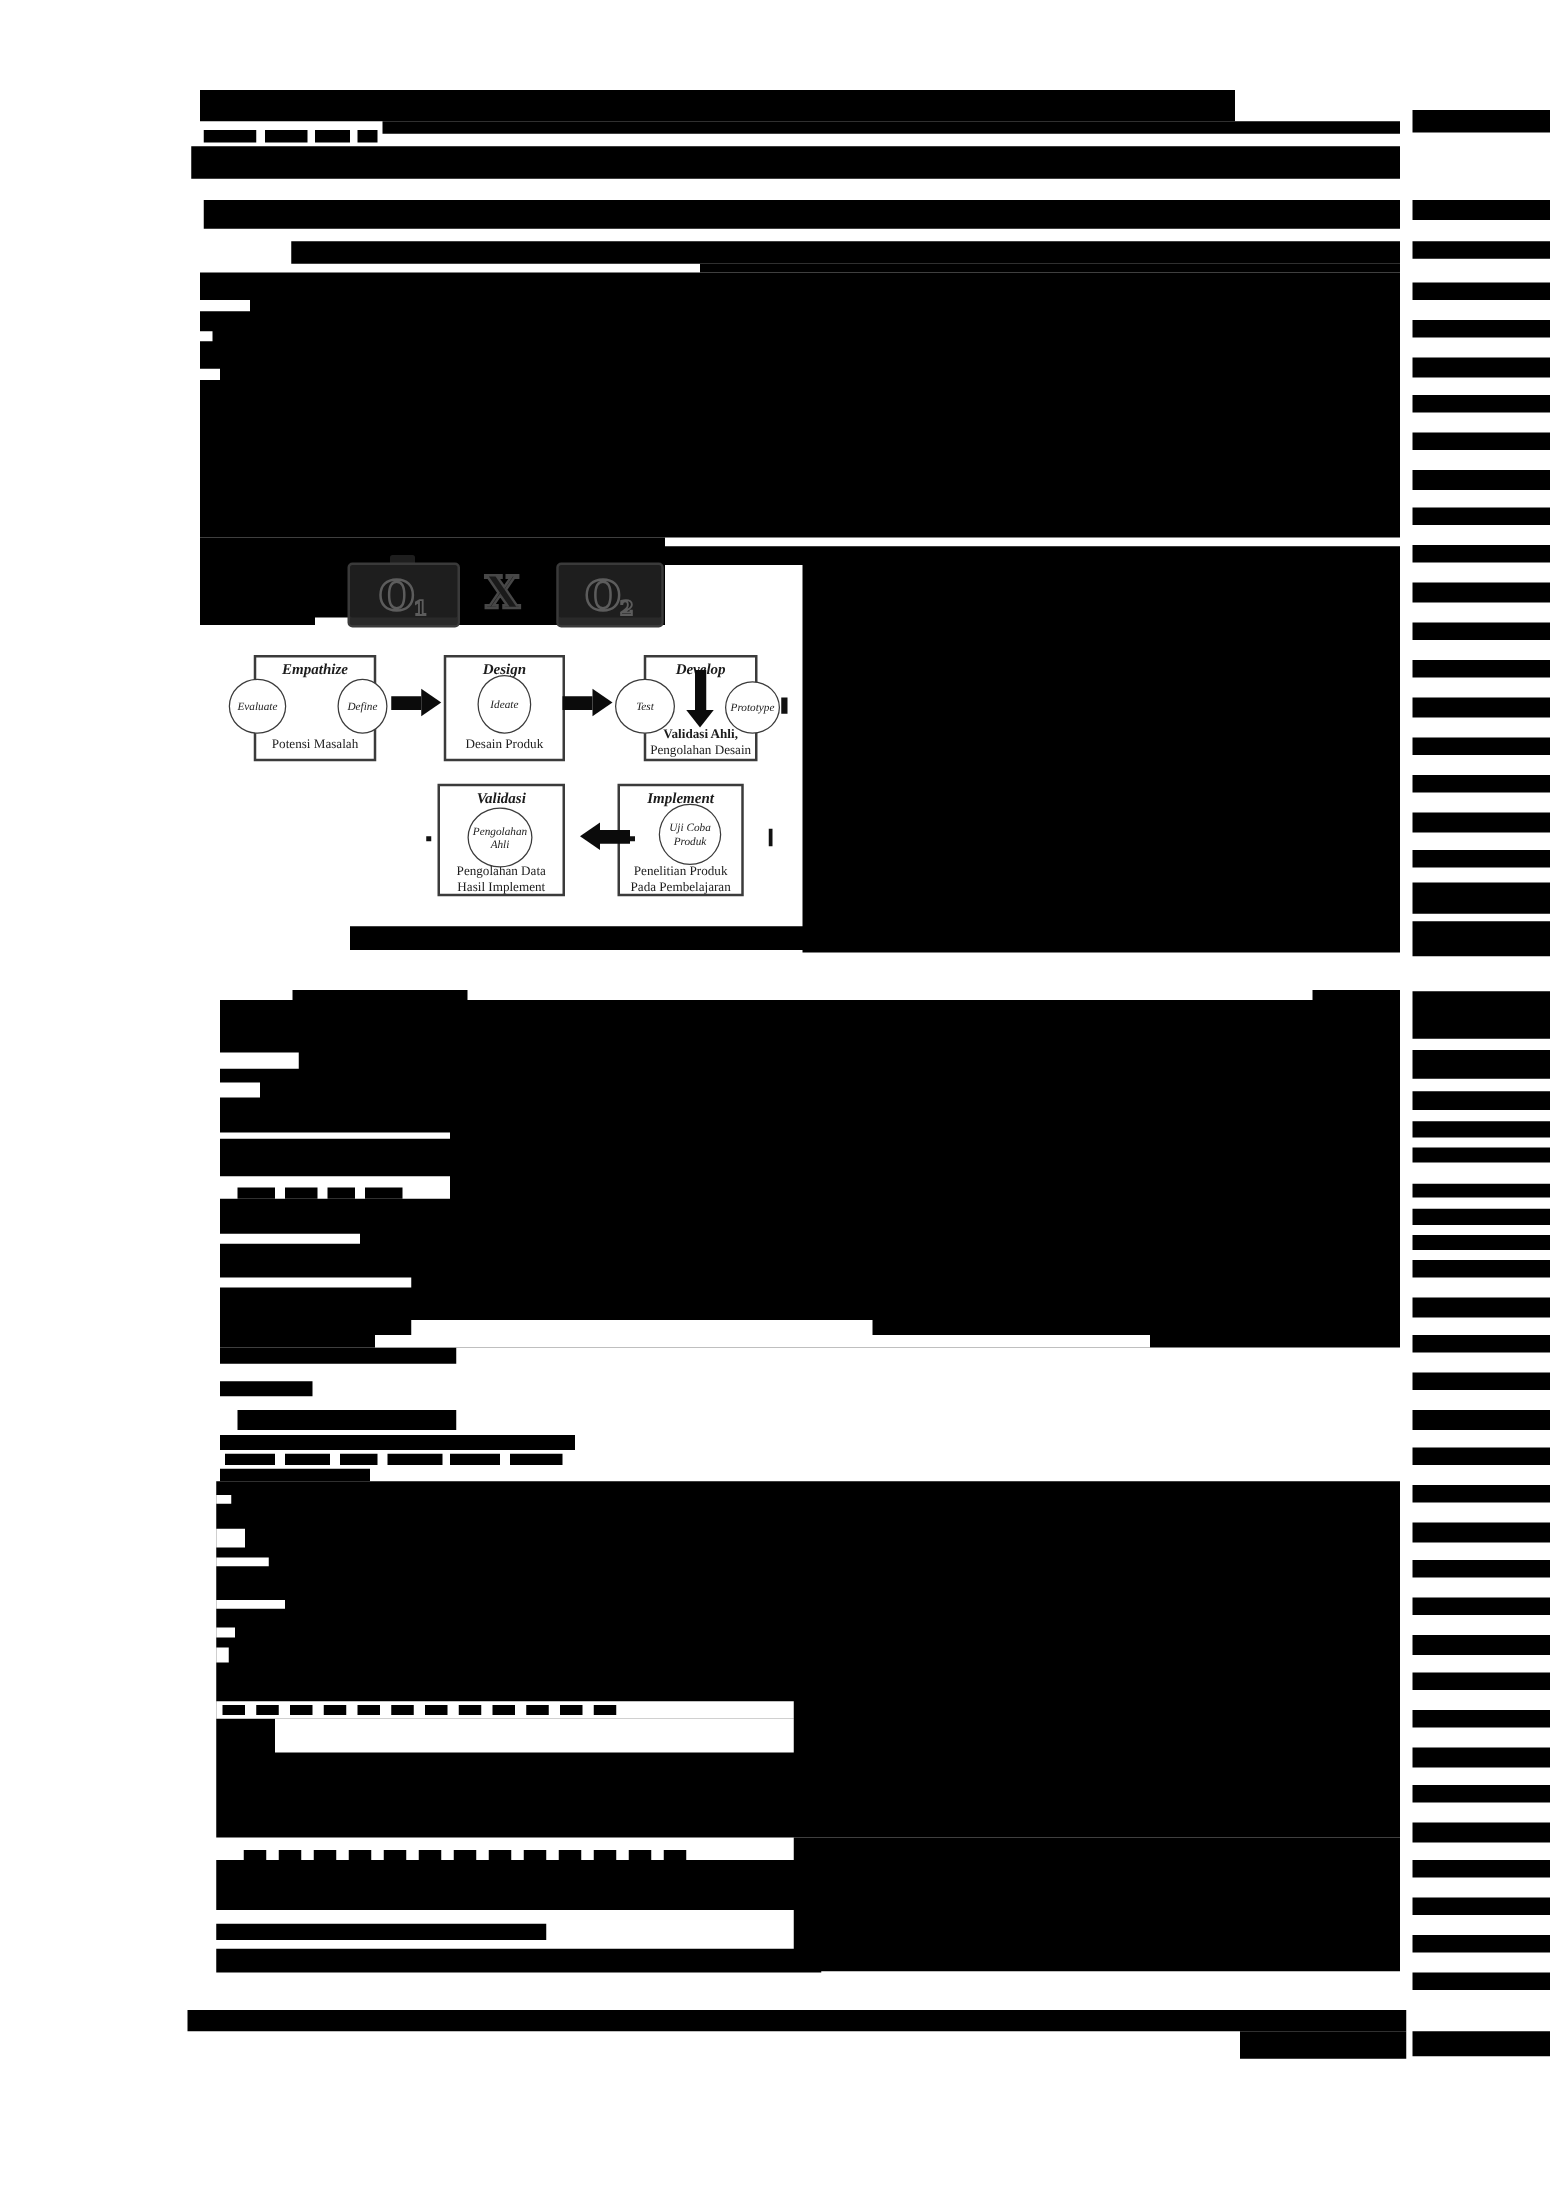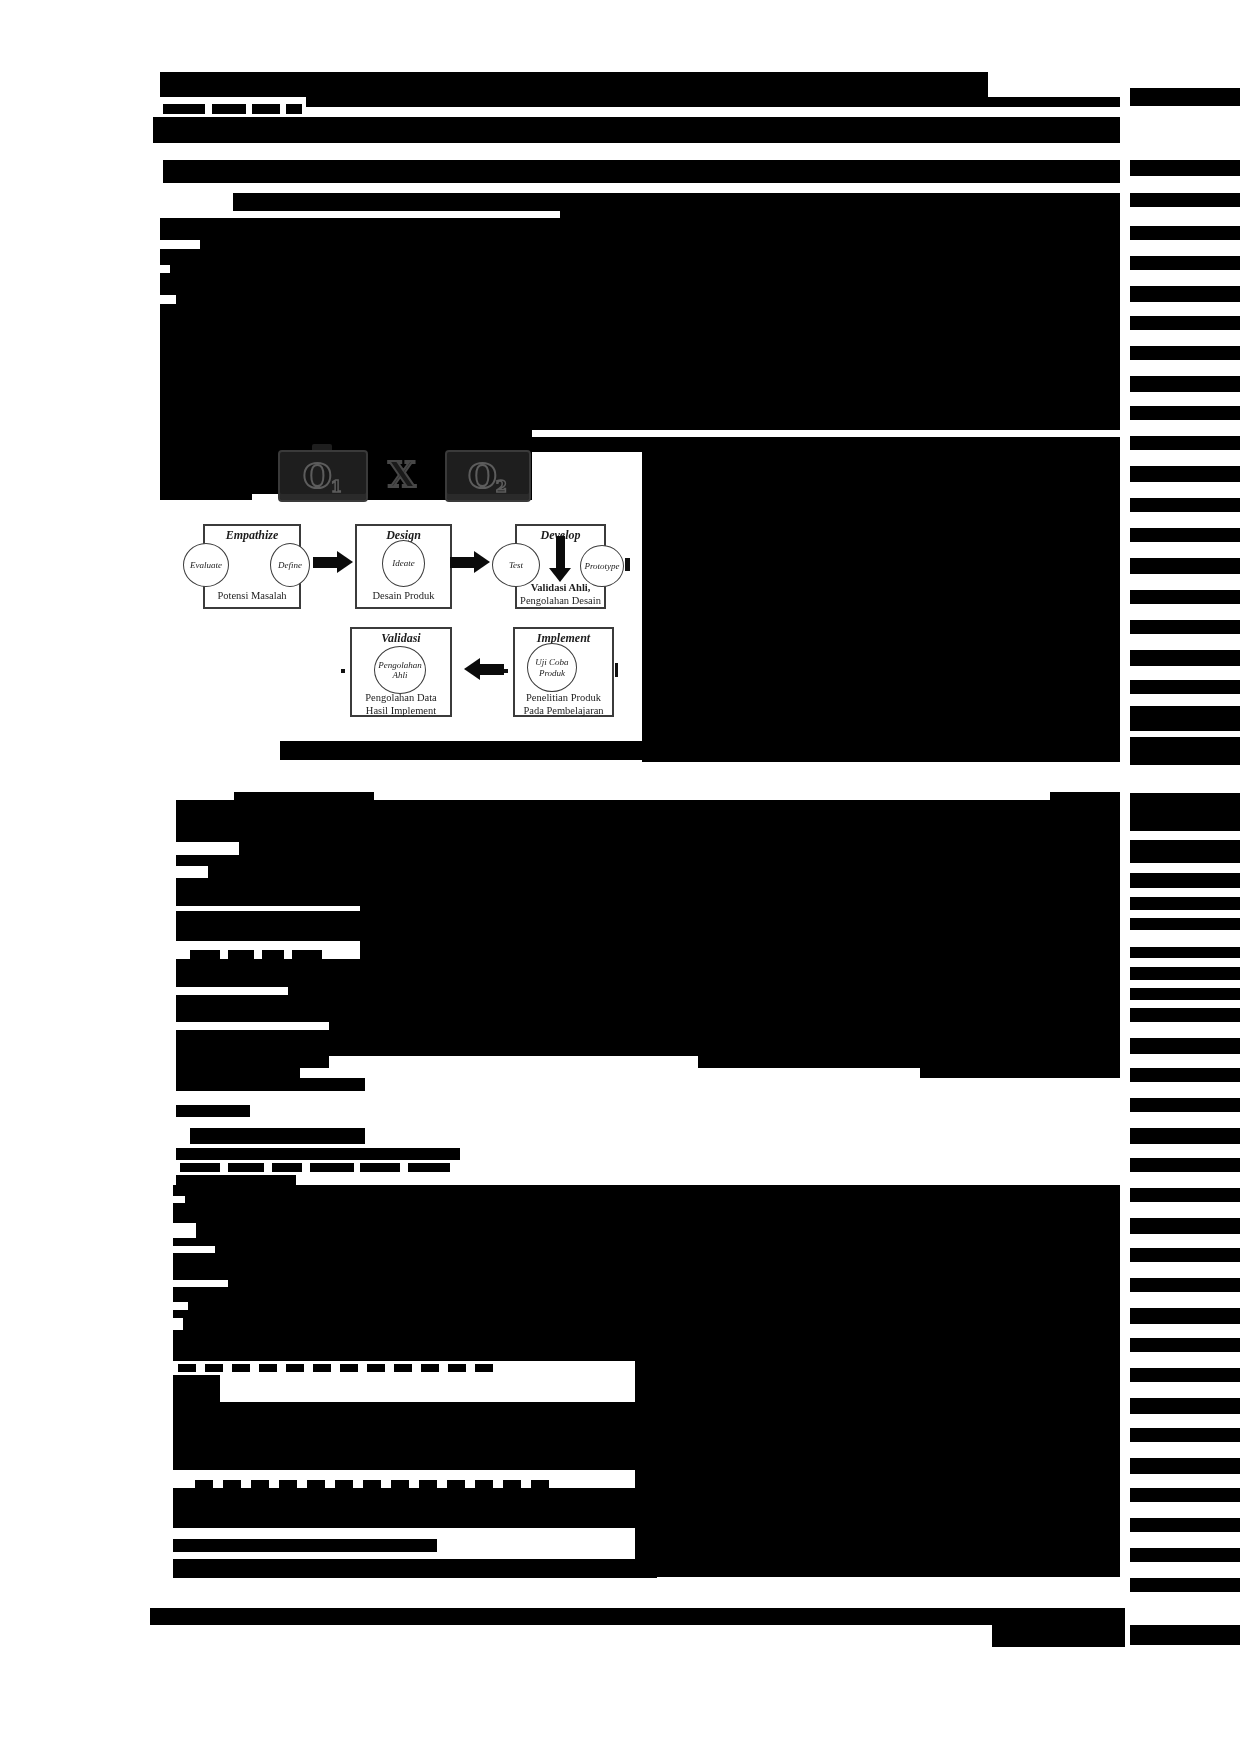--- a/index.html
+++ b/index.html
@@ -277,21 +277,21 @@
       <div class="tri" style="left: 549px; top: 568px; border-left: 11px solid transparent; border-right: 11px solid transparent; border-top: 14px solid rgb(11, 11, 11);"></div>
       <div class="stage-box" style="left: 350px; top: 627px; width: 98px; height: 86px;">
         <div class="stage-title">Validasi</div>
         <div class="stage-caption-line" style="top: 64px;">Pengolahan Data</div>
         <div class="stage-caption-line" style="top: 77px;">Hasil Implement</div>
       </div>
       <div class="stage-circle" style="left: 374px; top: 646px; width: 50px; height: 46px;">
         <div>Pengolahan</div>
         <div>Ahli</div>
       </div>
-      <div class="stage-box" style="left: 513px; top: 627px; width: 97px; height: 86px;">
+      <div class="stage-box" style="left: 494px; top: 627px; width: 97px; height: 86px;">
         <div class="stage-title">Implement</div>
         <div class="stage-caption-line" style="top: 64px;">Penelitian Produk</div>
         <div class="stage-caption-line" style="top: 77px;">Pada Pembelajaran</div>
       </div>
       <div class="stage-circle" style="left: 527px; top: 643px; width: 48px; height: 47px;">
         <div>Uji Coba</div>
         <div>Produk</div>
       </div>
       <div class="arrow-part" style="left: 313px; top: 557px; width: 24px; height: 11px;"></div>
       <div class="tri" style="left: 337px; top: 551px; border-top: 11.5px solid transparent; border-bottom: 11.5px solid transparent; border-left: 16px solid rgb(11, 11, 11);"></div>

